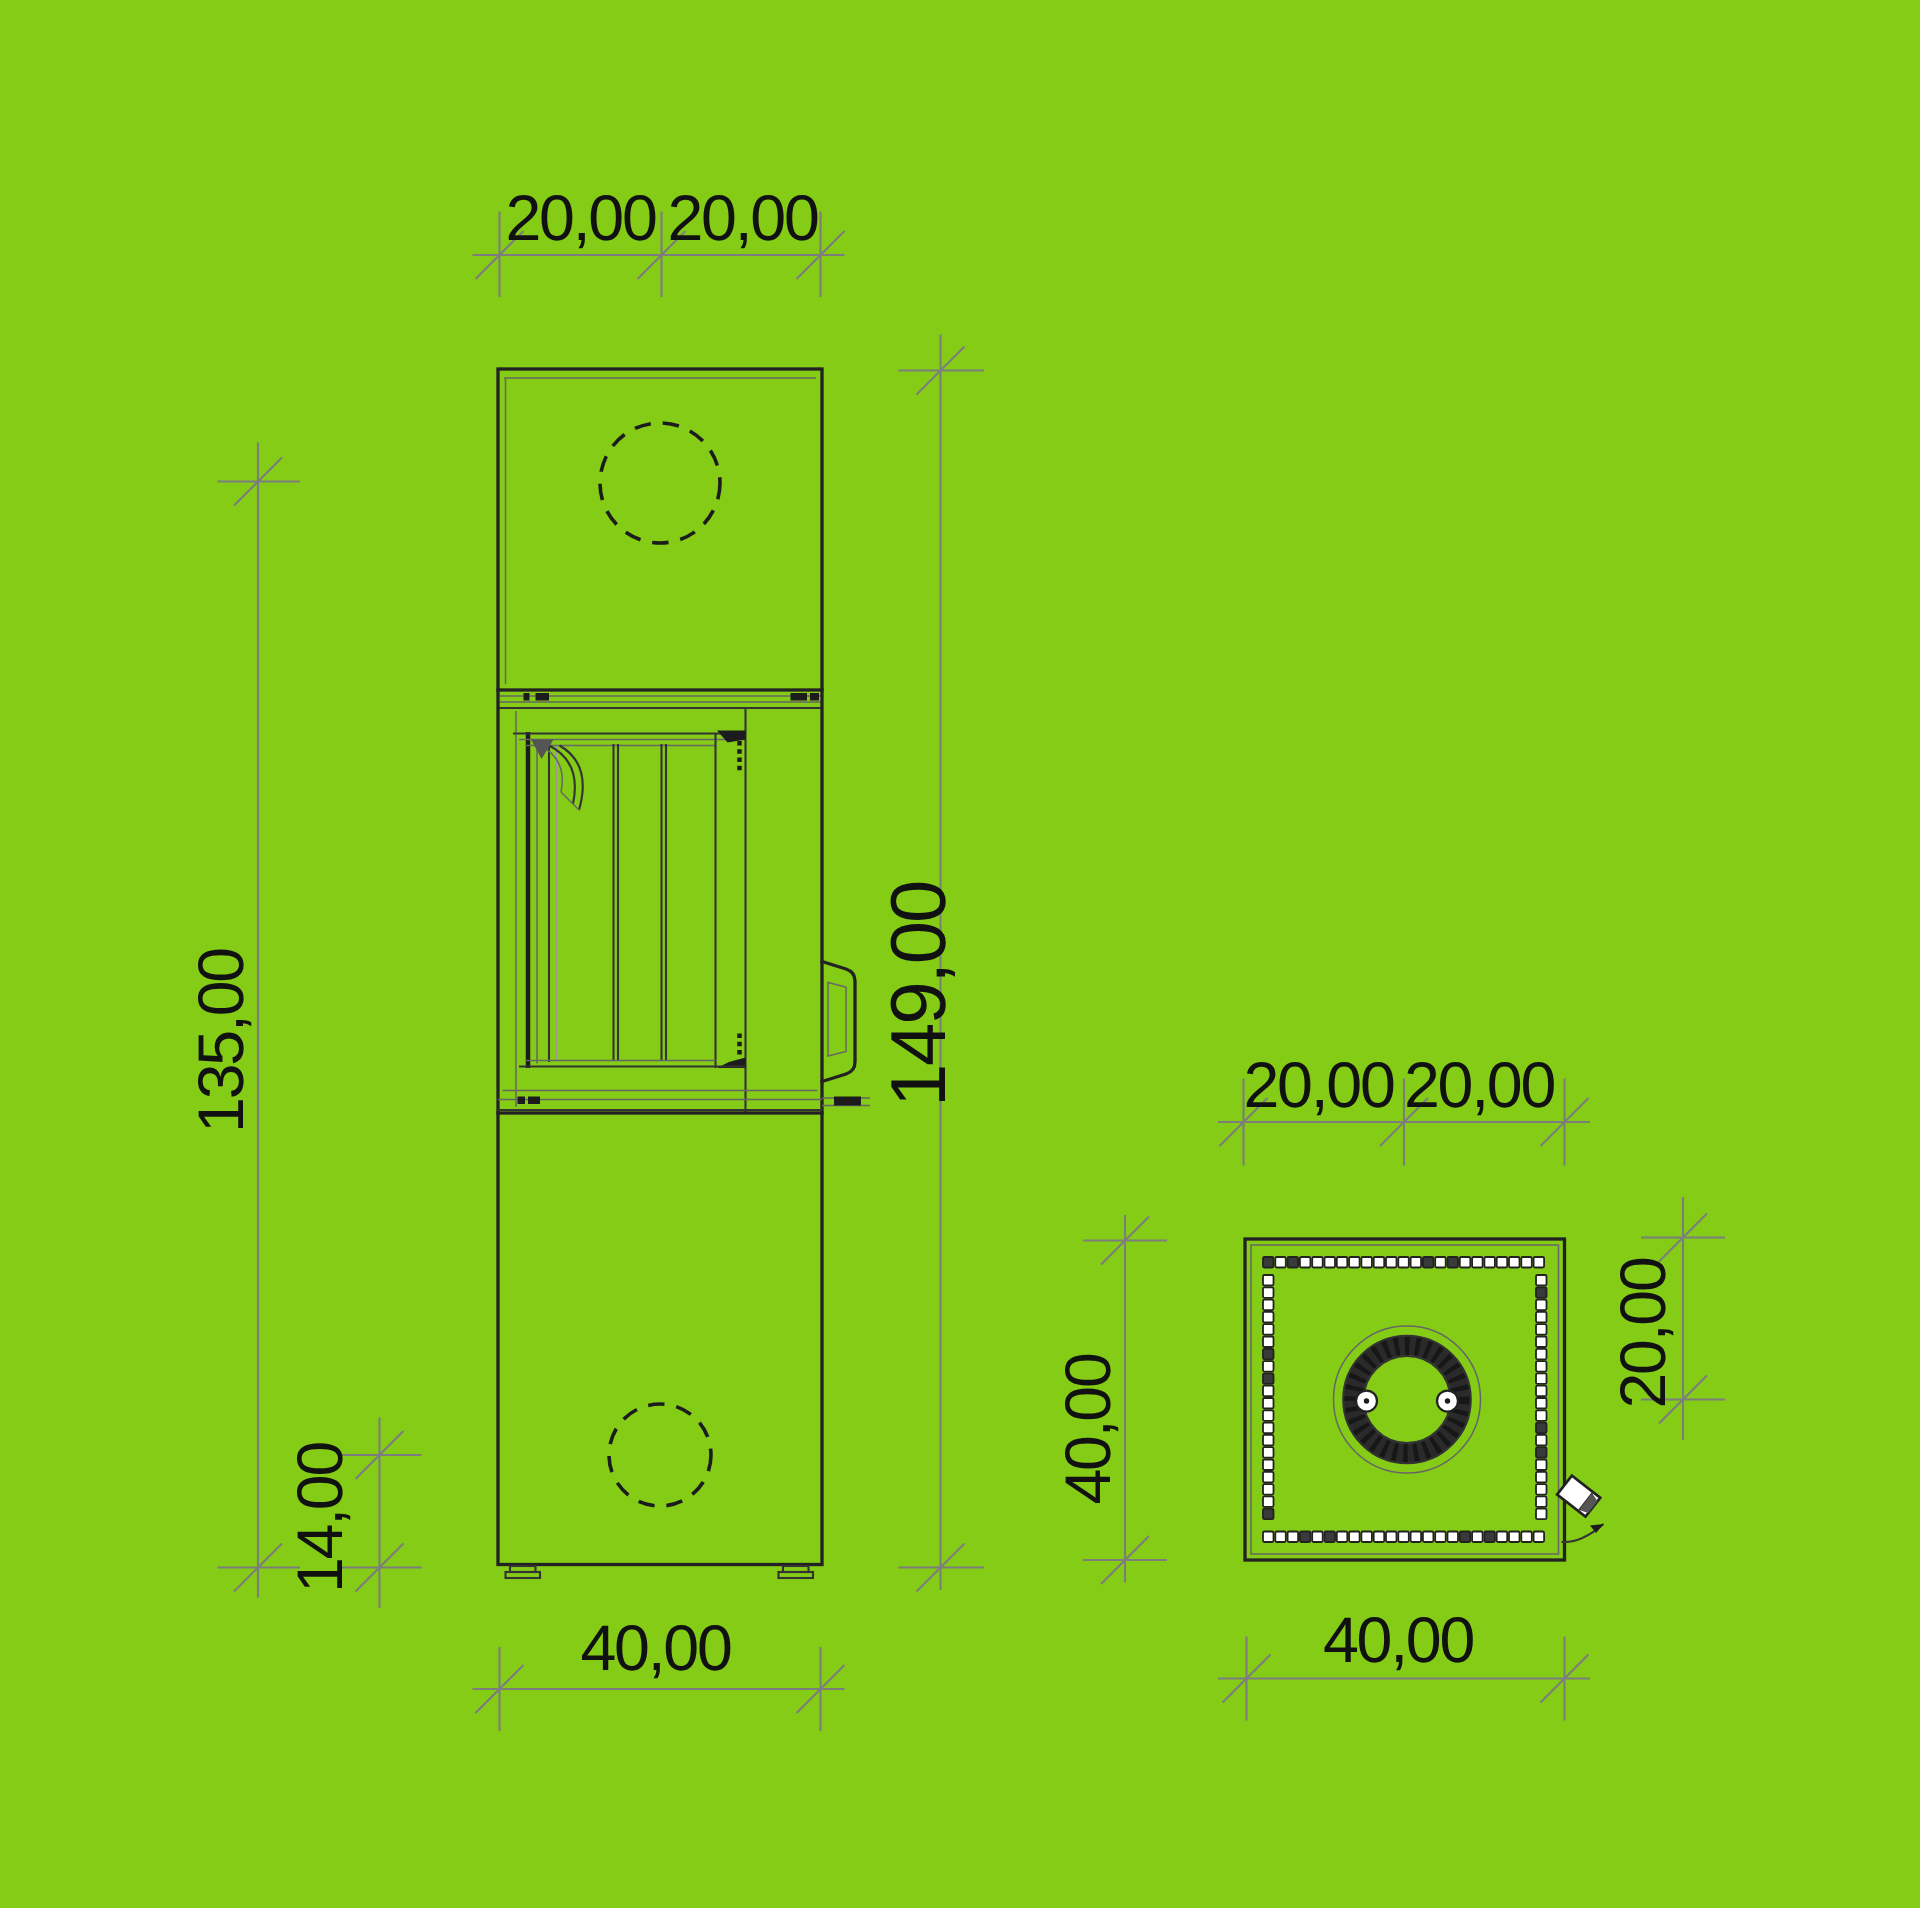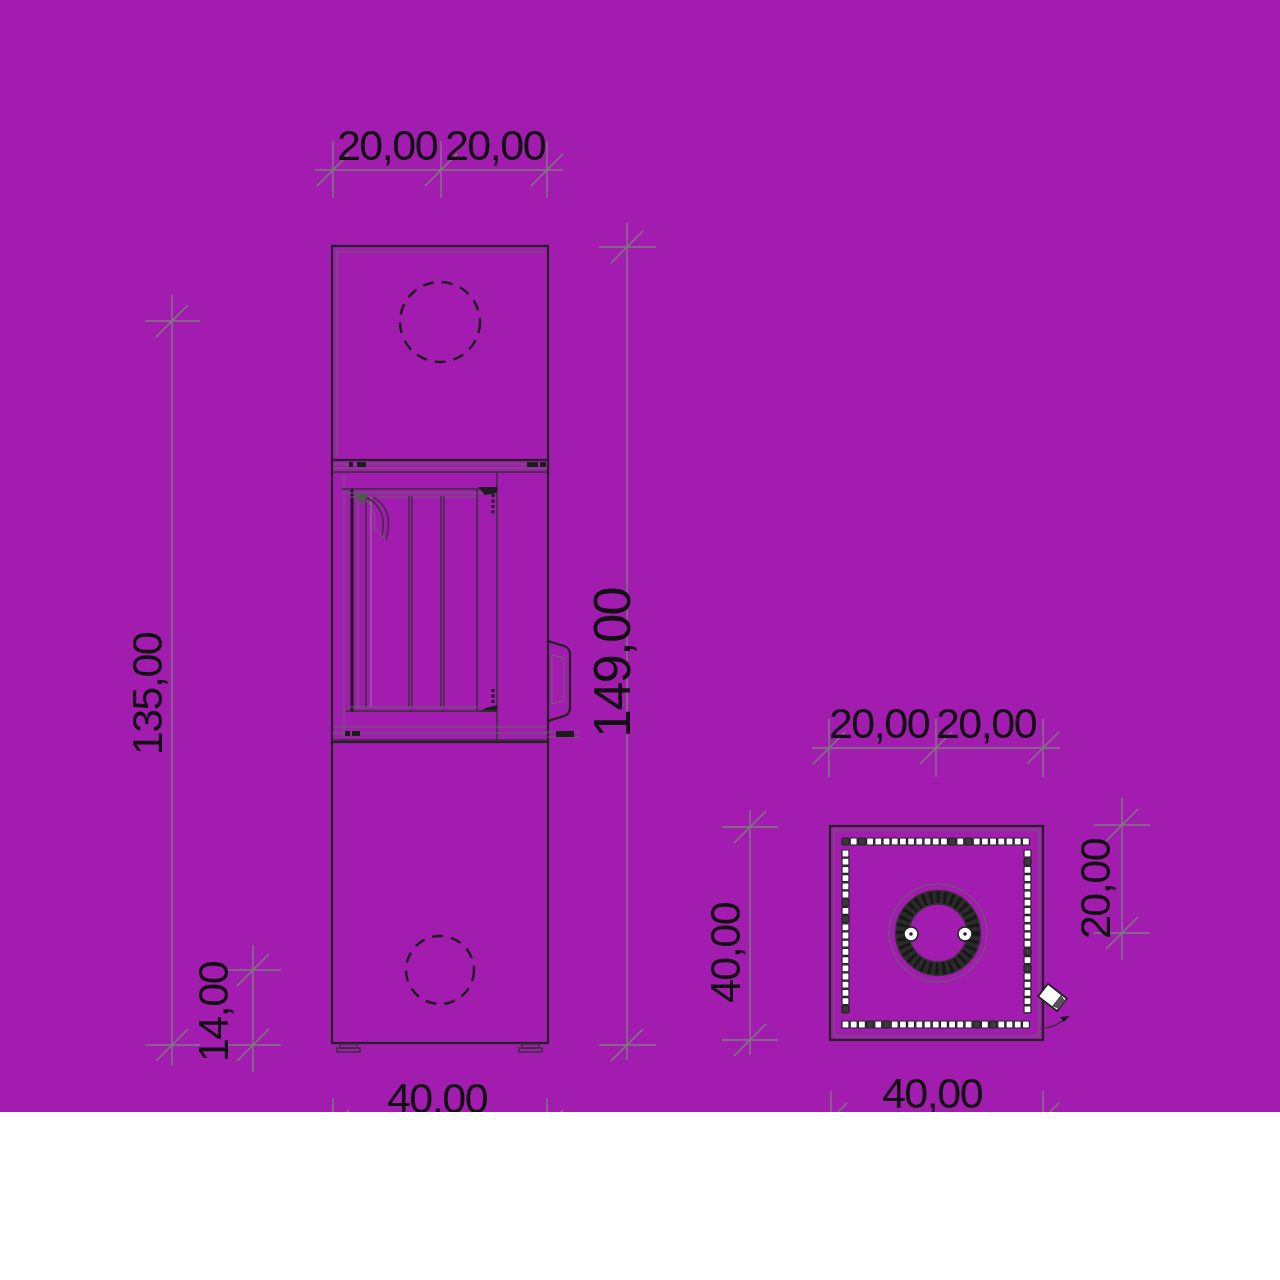--- a/index.html
+++ b/index.html
@@ -1,16 +1,16 @@
 <!DOCTYPE html>
 <html><head>
 <meta charset="utf-8">
 <style>
   html,body{margin:0;padding:0;background:#ffffff;}
-  #canvas{position:relative;width:1280px;height:1112px;background:#a21caf;overflow:hidden;
+  #canvas{position:relative;width:1280px;height:1272px;background:#84cc16;overflow:hidden;
           font-family:"Liberation Sans", sans-serif;}
   svg{position:absolute;left:0;top:0;}
   
   .ln   {stroke:#222222;stroke-width:2.2;fill:none;stroke-linecap:square;}
   .med  {stroke:#333333;stroke-width:1.4;fill:none;}
   .thin {stroke:#666666;stroke-width:1;fill:none;}
   .faint{stroke:#999999;stroke-width:0.8;fill:none;}
   .thk  {stroke:#1c1c1c;stroke-width:3;fill:none;}
   .dash {stroke:#1c1c1c;stroke-width:2.4;fill:none;stroke-dasharray:11 8;}
   .dk   {fill:#1c1c1c;stroke:none;}

